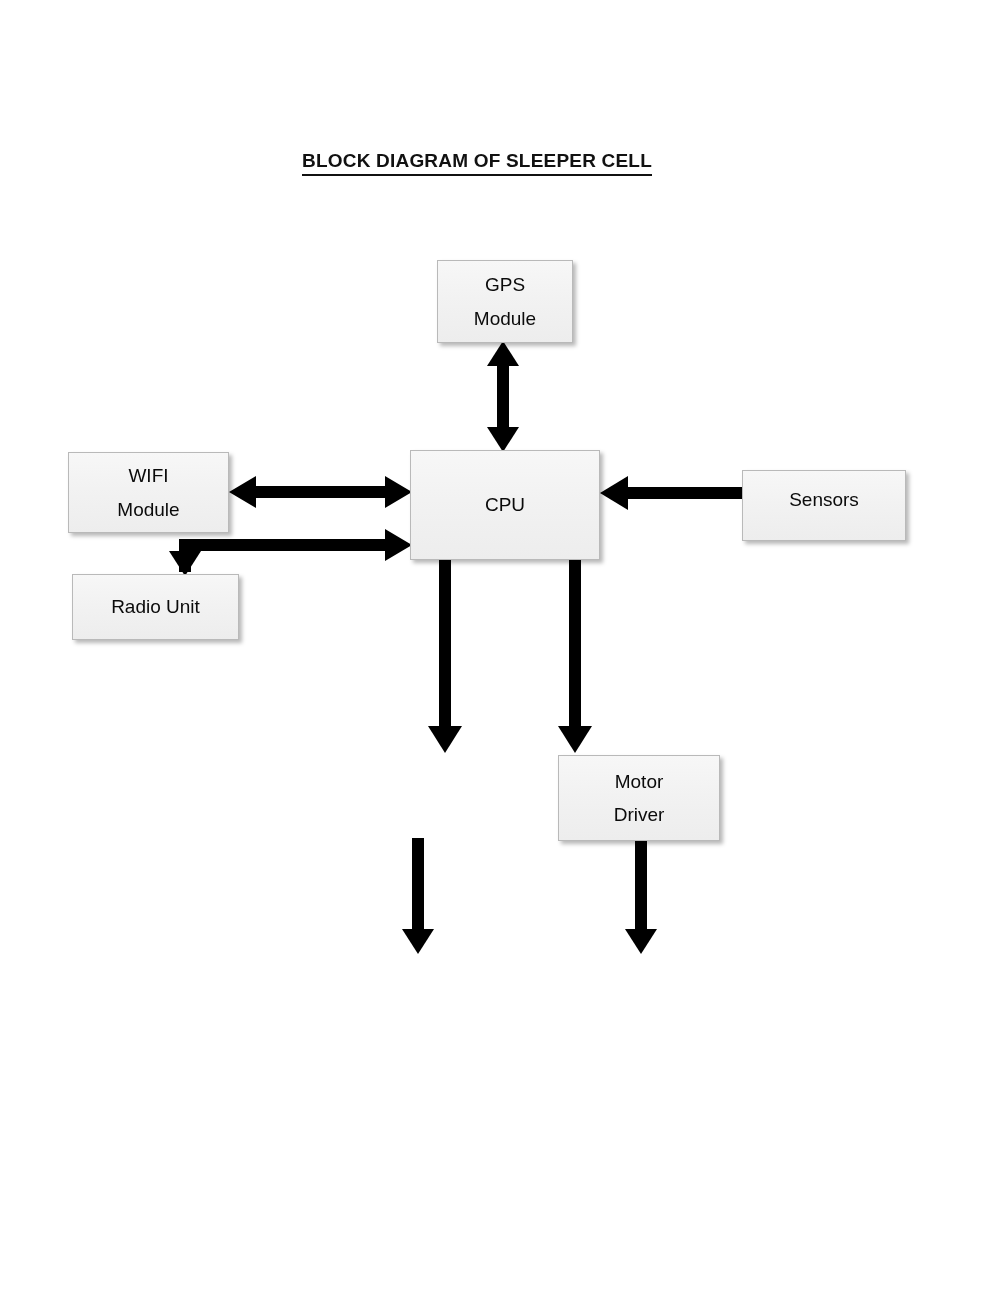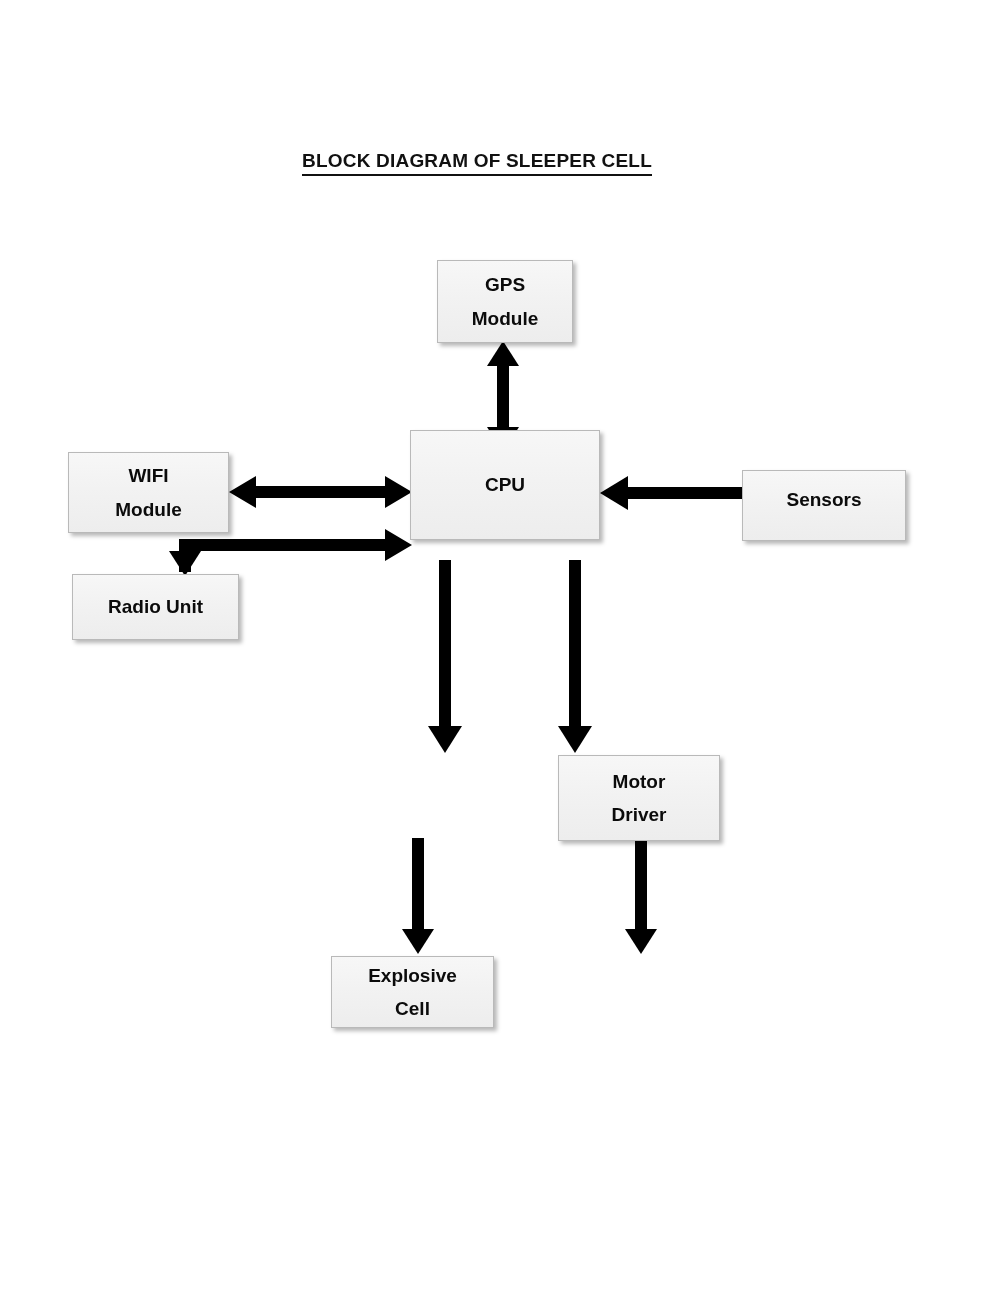--- a/index.html
+++ b/index.html
@@ -41,36 +41,36 @@
     position: absolute;
     box-sizing: border-box;
     border: 1px solid #b9b9b9;
     background: linear-gradient(180deg, #f7f7f7 0%, #f2f2f2 45%, #ededed 100%);
     box-shadow: 3px 3px 4px rgba(0,0,0,0.28);
     display: flex;
     flex-direction: column;
     align-items: center;
     justify-content: center;
     color: #0b0b0b;
-    font-weight: bold;
+    font-weight: normal;
     font-size: 19px;
     line-height: 1.75;
     text-align: center;
     z-index: 5;
   }
   .block .line {
     display: block;
     white-space: nowrap;
   }
 
   
   #blk-gps        { left: 437px; top: 260px;  width: 136px; height: 83px; }
   #blk-wifi       { left: 68px;  top: 452px;  width: 161px; height: 81px; }
   #blk-radio      { left: 72px;  top: 574px;  width: 167px; height: 66px; }
-  #blk-cpu        { left: 410px; top: 430px;  width: 190px; height: 110px; }
+  #blk-cpu        { left: 410px; top: 450px;  width: 190px; height: 110px; }
   #blk-sensors    { left: 742px; top: 450px;  width: 164px; height: 71px;
                     justify-content: flex-start; padding-top: 12px; margin-top: 20px; }
   #blk-ignition   { left: 341px; top: 755px;  width: 163px; height: 83px; }
   #blk-motordrv   { left: 558px; top: 755px;  width: 162px; height: 86px; }
   #blk-explosive  { left: 331px; top: 956px;  width: 163px; height: 72px; }
   #blk-motors     { left: 558px; top: 956px;  width: 172px; height: 72px; }
 
   
   #connectors {
     position: absolute;
@@ -158,19 +158,15 @@
   <div class="block" id="blk-sensors">
     <span class="line">Sensors</span>
   </div>
 
 
   <div class="block" id="blk-motordrv">
     <span class="line">Motor</span>
     <span class="line">Driver</span>
   </div>
 
-  <div class="block" id="blk-explosive">
-    <span class="line">Explosive</span>
-    <span class="line">Cell</span>
-  </div>
 
 
 </div>
 
 </body></html>

